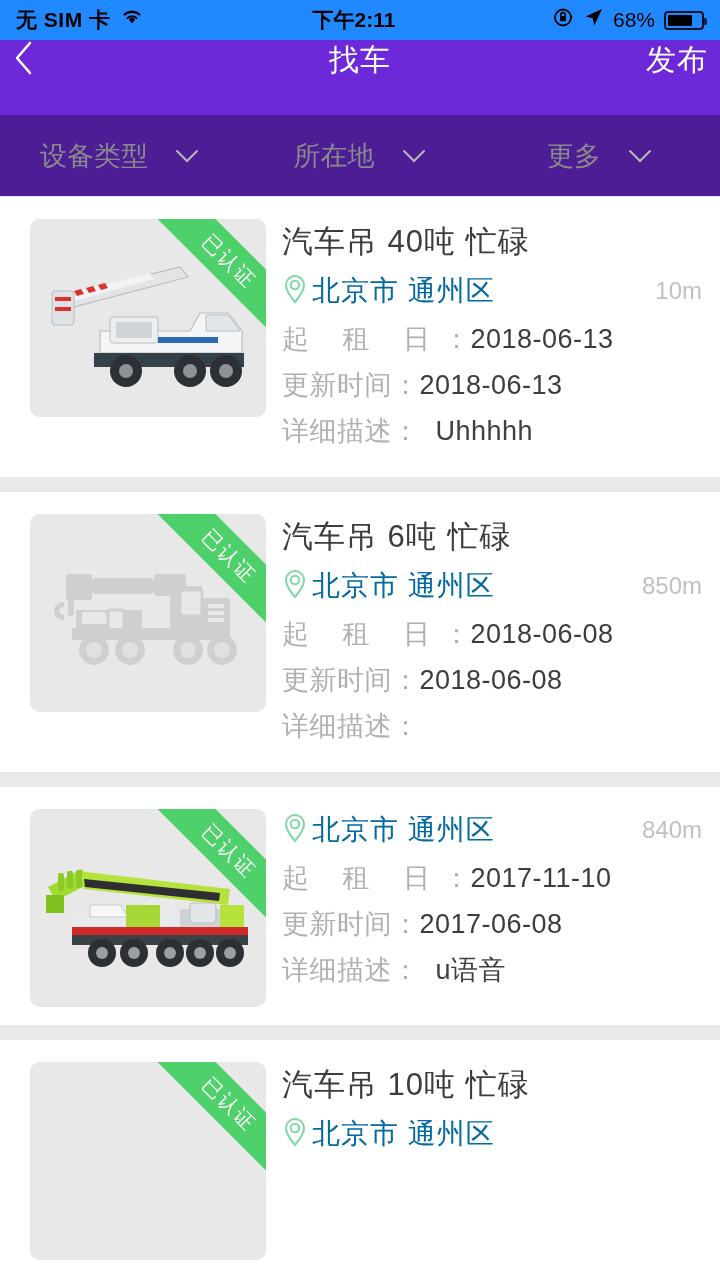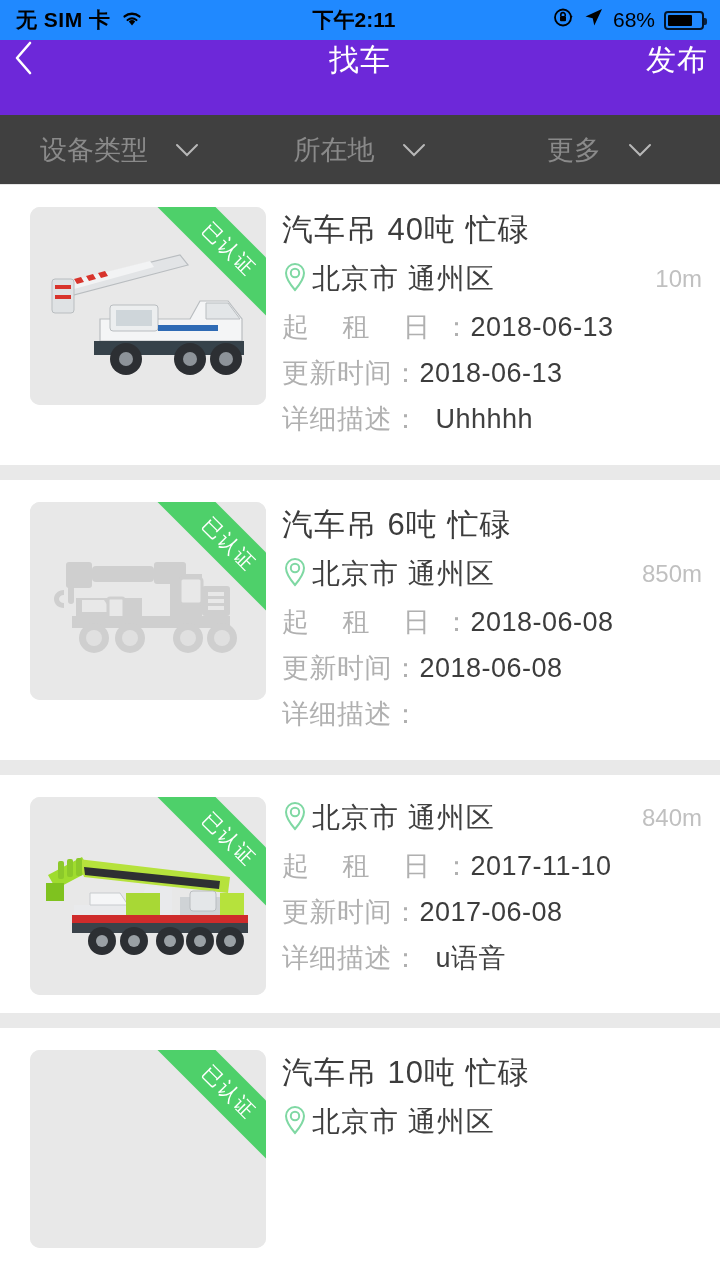--- a/index.html
+++ b/index.html
@@ -10,21 +10,21 @@
     overflow:hidden;
     -webkit-font-smoothing:antialiased;
   }
 
   
   .statusbar{
     height:40px; background:#2089ff; color:#000;
     display:flex; align-items:center; padding:0 16px;
     font-size:21px; position:relative;
   }
-  .sb-left{ display:flex; align-items:center; gap:9px; font-weight:600; letter-spacing:.5px;}
+  .sb-left{ display:flex; align-items:flex-start; gap:9px; font-weight:600; letter-spacing:.5px;}
   .sb-center{
     position:absolute; left:0; right:12px; text-align:center;
     font-size:21px; font-weight:700; pointer-events:none;
   }
   .sb-right{ margin-left:auto; display:flex; align-items:center; gap:9px; z-index:2;}
   .battery{
     width:40px; height:19px; border:2px solid rgba(0,0,0,.85);
     border-radius:4px; position:relative; display:block;
   }
   .battery::after{
@@ -46,21 +46,21 @@
   .nav-title{
     position:absolute; left:0; right:0; text-align:center;
     font-size:30px; letter-spacing:1px; pointer-events:none;
   }
   .nav-action{
     margin-left:auto; font-size:30px; letter-spacing:1px; z-index:2;
   }
 
   
   .filterbar{
-    height:70px; background:#404040; display:flex; align-items:center;
+    height:82px; background:#4c1d95; display:flex; align-items:center;
     border-bottom:1px solid #e6e6e6;
   }
   .filter-cell{
     flex:1; display:flex; align-items:center; justify-content:center;
     gap:26px; color:#8a8a8a; font-size:27px;
   }
   .chev{ display:block; }
 
   
   .list{ background:#ececec; }
@@ -85,21 +85,21 @@
     left:-12px; top:22px;
   }
 
   .info{ flex:1; padding:2px 18px 0 16px; }
   .title{
     font-size:31px; color:#3c3c3c; letter-spacing:1px;
     margin-bottom:9px; white-space:nowrap;
   }
   .row-loc{ display:flex; align-items:center; margin-bottom:11px; }
   .pin{ margin-right:4px; display:block; }
-  .loc-text{ font-size:28px; color:#404040; letter-spacing:1px; }
+  .loc-text{ font-size:28px; color:#0369a1; letter-spacing:1px; }
   .dist{ margin-left:auto; font-size:24px; color:#c0c0c0; }
   .meta{
     font-size:27px; color:#b0b0b0; margin-bottom:10px;
     letter-spacing:.5px; white-space:nowrap;
   }
   .meta .lbl-sp{ letter-spacing:13px; }
   .meta b{ color:#3c3c3c; font-weight:400; }
   .meta .desc{ color:#404040;margin-left:16px; }
 
   

